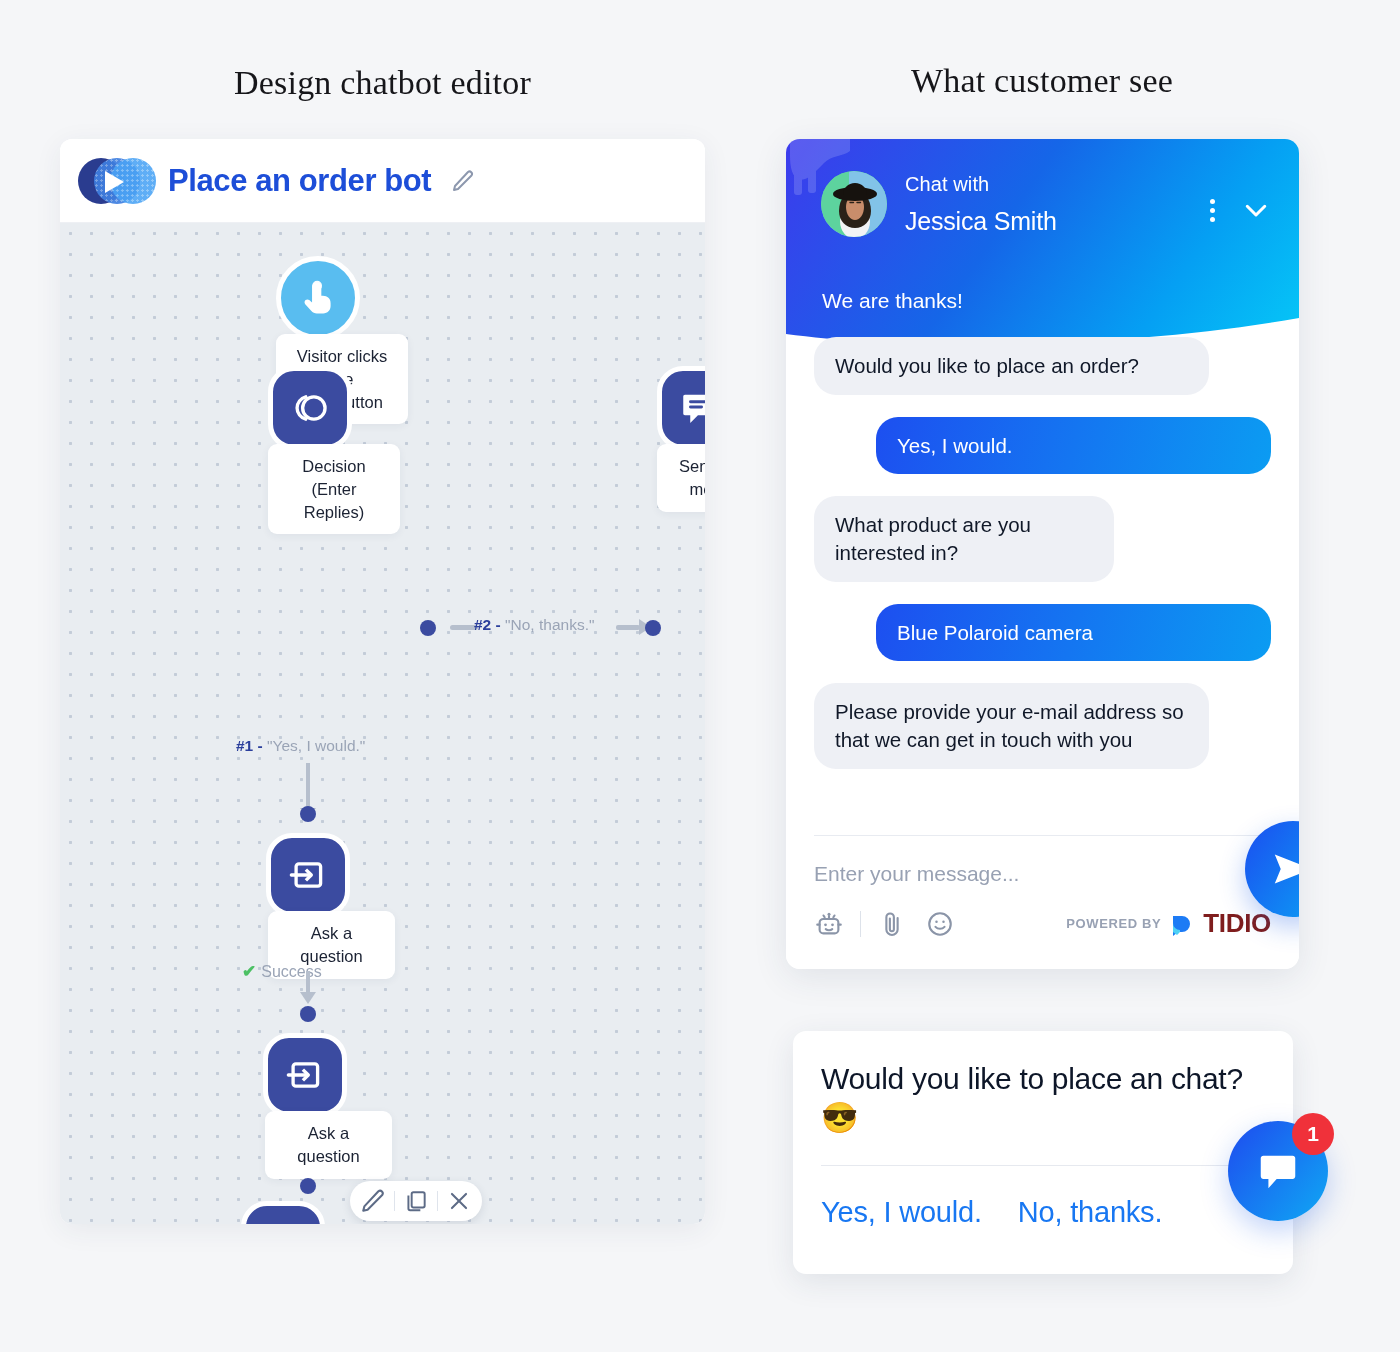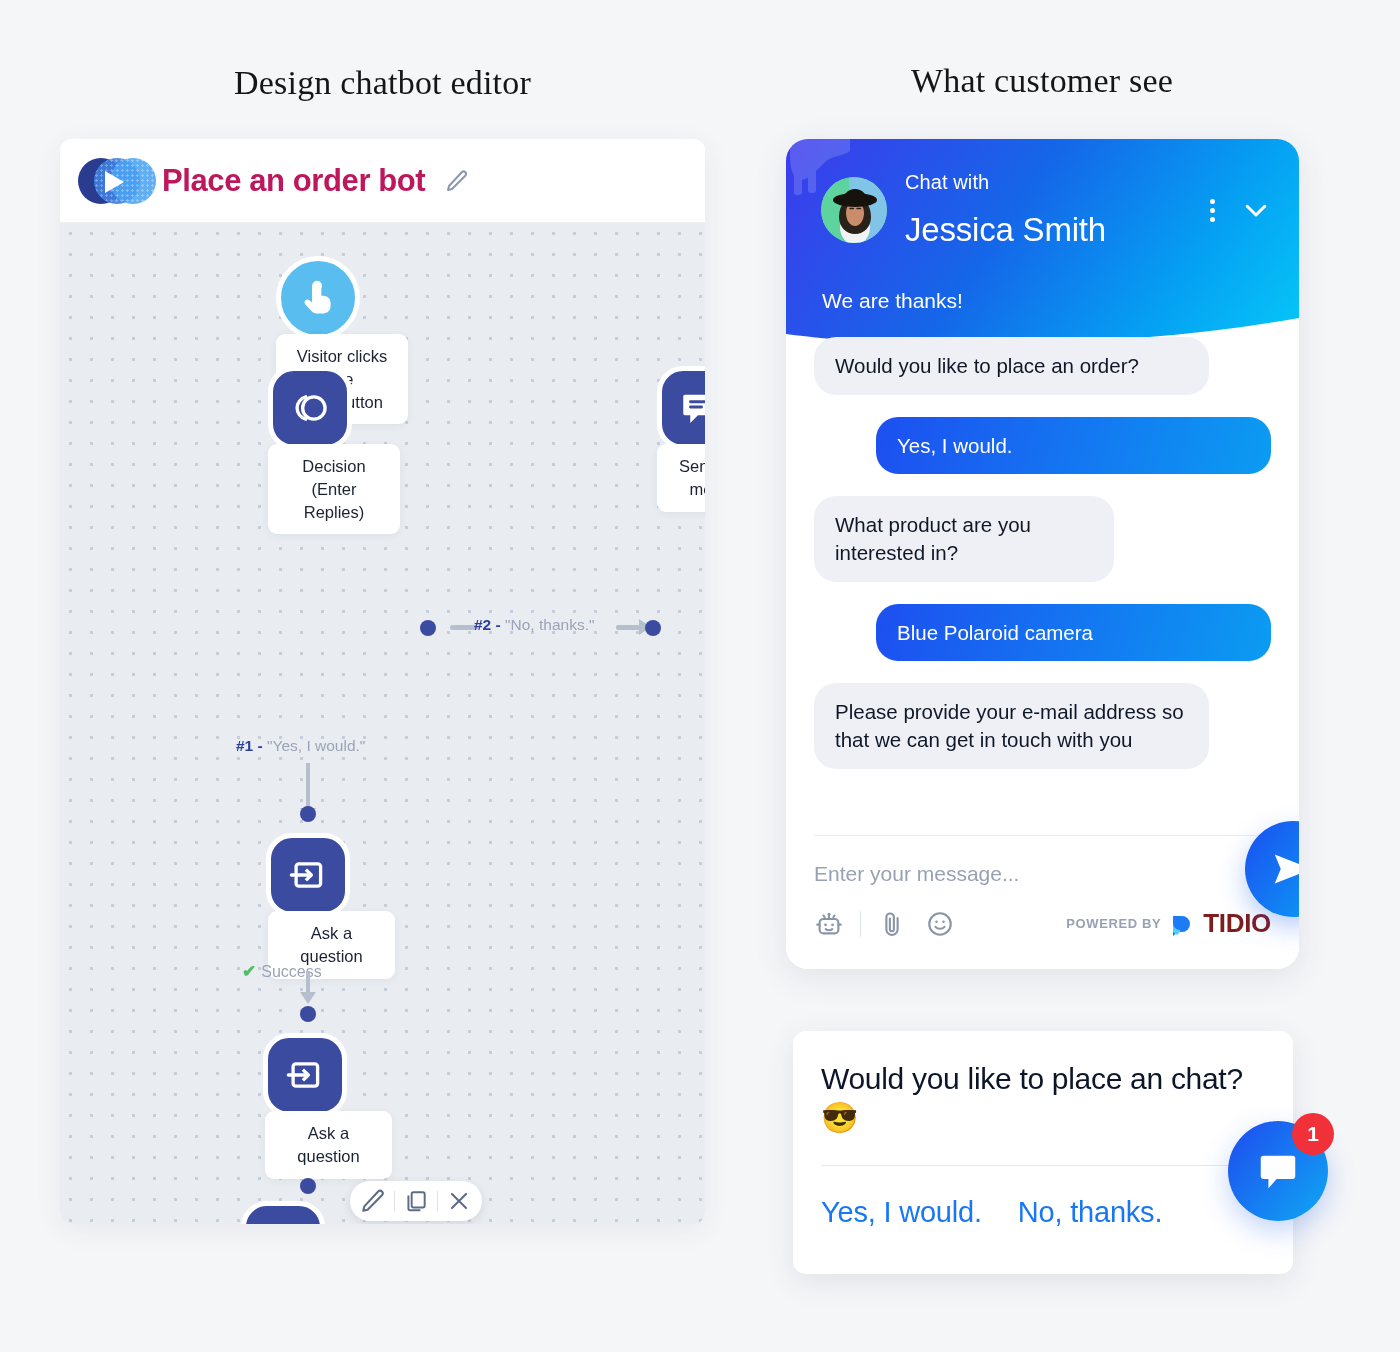--- a/index.html
+++ b/index.html
@@ -43,21 +43,21 @@
   .brand-logo .c1 { left: 0;   background: #2a3c8f; }
   .brand-logo .c2 { left: 16px; background: #3f7fe0; opacity:.92;
         background-image: radial-gradient(#ffffff55 1px, transparent 1.2px); background-size: 5px 5px; }
   .brand-logo .c3 { left: 32px; background: #4aa3f5; opacity:.88;
         background-image: radial-gradient(#ffffff55 1px, transparent 1.2px); background-size: 5px 5px; }
   .brand-logo .play {
     position: absolute; left: 27px; top: 17px; width: 0; height: 0;
     border-left: 19px solid #fff; border-top: 11px solid transparent; border-bottom: 11px solid transparent;
   }
   .bot-name {
-    font-size: 31px; font-weight: 600; color: #be185d; letter-spacing: -.4px; 
+    font-size: 31px; font-weight: 600; color: #1d4ed8; letter-spacing: -.4px; margin-left: 6px;
   }
   .edit-pencil { margin-left: 20px; width: 24px; height: 24px; color: #8d98ae; }
 
   
   .canvas {
     position: absolute; left: 0; right: 0; top: 84px; bottom: 0;
     background-color: #e9edf1;
     background-image: radial-gradient(#c3ccd8 1.4px, transparent 1.5px);
     background-size: 21px 21px;
   }
@@ -103,40 +103,40 @@
   .node-toolbar {
     position: absolute; background: #fff; border-radius: 20px; padding: 7px 10px;
     display: flex; align-items: center; gap: 8px; box-shadow: 0 3px 10px rgba(40,55,90,.12);
   }
   .node-toolbar .tb-btn { width: 26px; height: 26px; color: #5d6b86; display:flex; align-items:center; justify-content:center; }
   .node-toolbar .sep { width: 1px; height: 20px; background: #dfe4ec; }
 
   
   .chat-widget {
     position: absolute; left: 786px; top: 139px; width: 513px; height: 830px;
-    background: #fff; border-radius: 22px; overflow: hidden;
+    background: #fff; border-radius: 14px; overflow: hidden;
     box-shadow: 0 8px 34px rgba(40,55,90,.10);
   }
   .chat-header {
     position: relative; height: 210px;
     background: linear-gradient(125deg, #3d3bed 0%, #1566e8 42%, #059ff3 74%, #06c8f7 100%);
     overflow: hidden;
   }
   .chat-header .deco {
     position: absolute; left: 2px; top: -8px; width: 70px; height: 80px; opacity: .16;
   }
   .chat-header .head-row { display: flex; align-items: center; padding: 32px 0 0 35px; }
   .avatar {
     width: 66px; height: 66px; border-radius: 50%; overflow: hidden; flex: 0 0 66px;
     background: linear-gradient(160deg,#5dd39e 0%, #7fc4ea 100%);
     position: relative;
   }
   .who { margin-left: 18px; color: #fff; }
   .who .line1 { font-size: 20px; font-weight: 400; letter-spacing: .1px; }
-  .who .line2 { font-size: 33px; font-weight: 400; margin-top: 17px; letter-spacing: -.2px; }
+  .who .line2 { font-size: 25px; font-weight: 400; margin-top: 11px; letter-spacing: -.2px; }
   .head-actions { position: absolute; right: 28px; top: 56px; display: flex; align-items: center; gap: 26px; }
   .kebab { display: flex; flex-direction: column; gap: 4px; }
   .kebab i { display:block; width: 5px; height: 5px; border-radius: 50%; background: #fff; }
   .chev { width: 30px; height: 30px; color:#fff; }
   .online { position: absolute; left: 36px; top: 150px; color: #fff; font-size: 21px; }
   .wave { position: absolute; left: 0; bottom: -1px; width: 100%; height: 46px; }
 
   .chat-body { position: relative; padding: 2px 28px 0 28px; }
   .bubble {
     max-width: 395px; border-radius: 22px; padding: 15px 21px; font-size: 20.5px;

